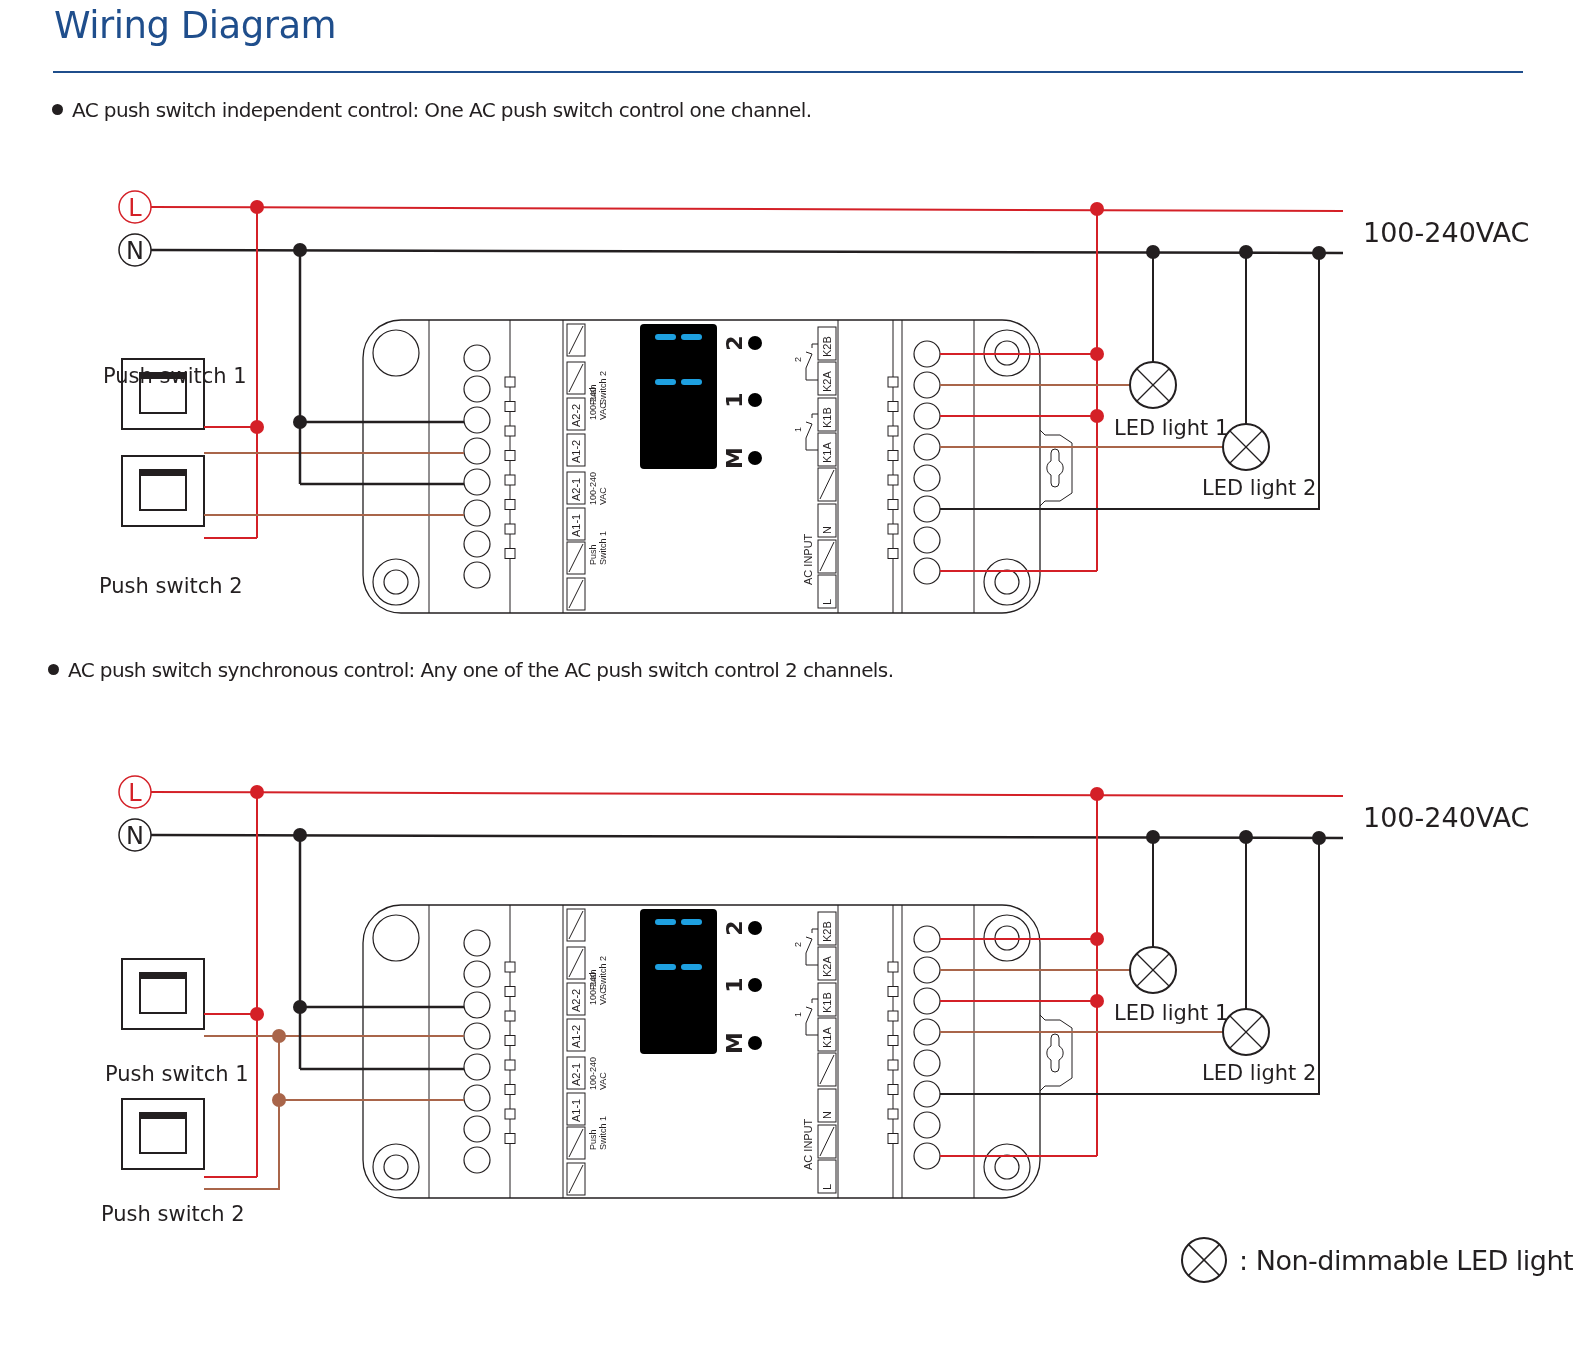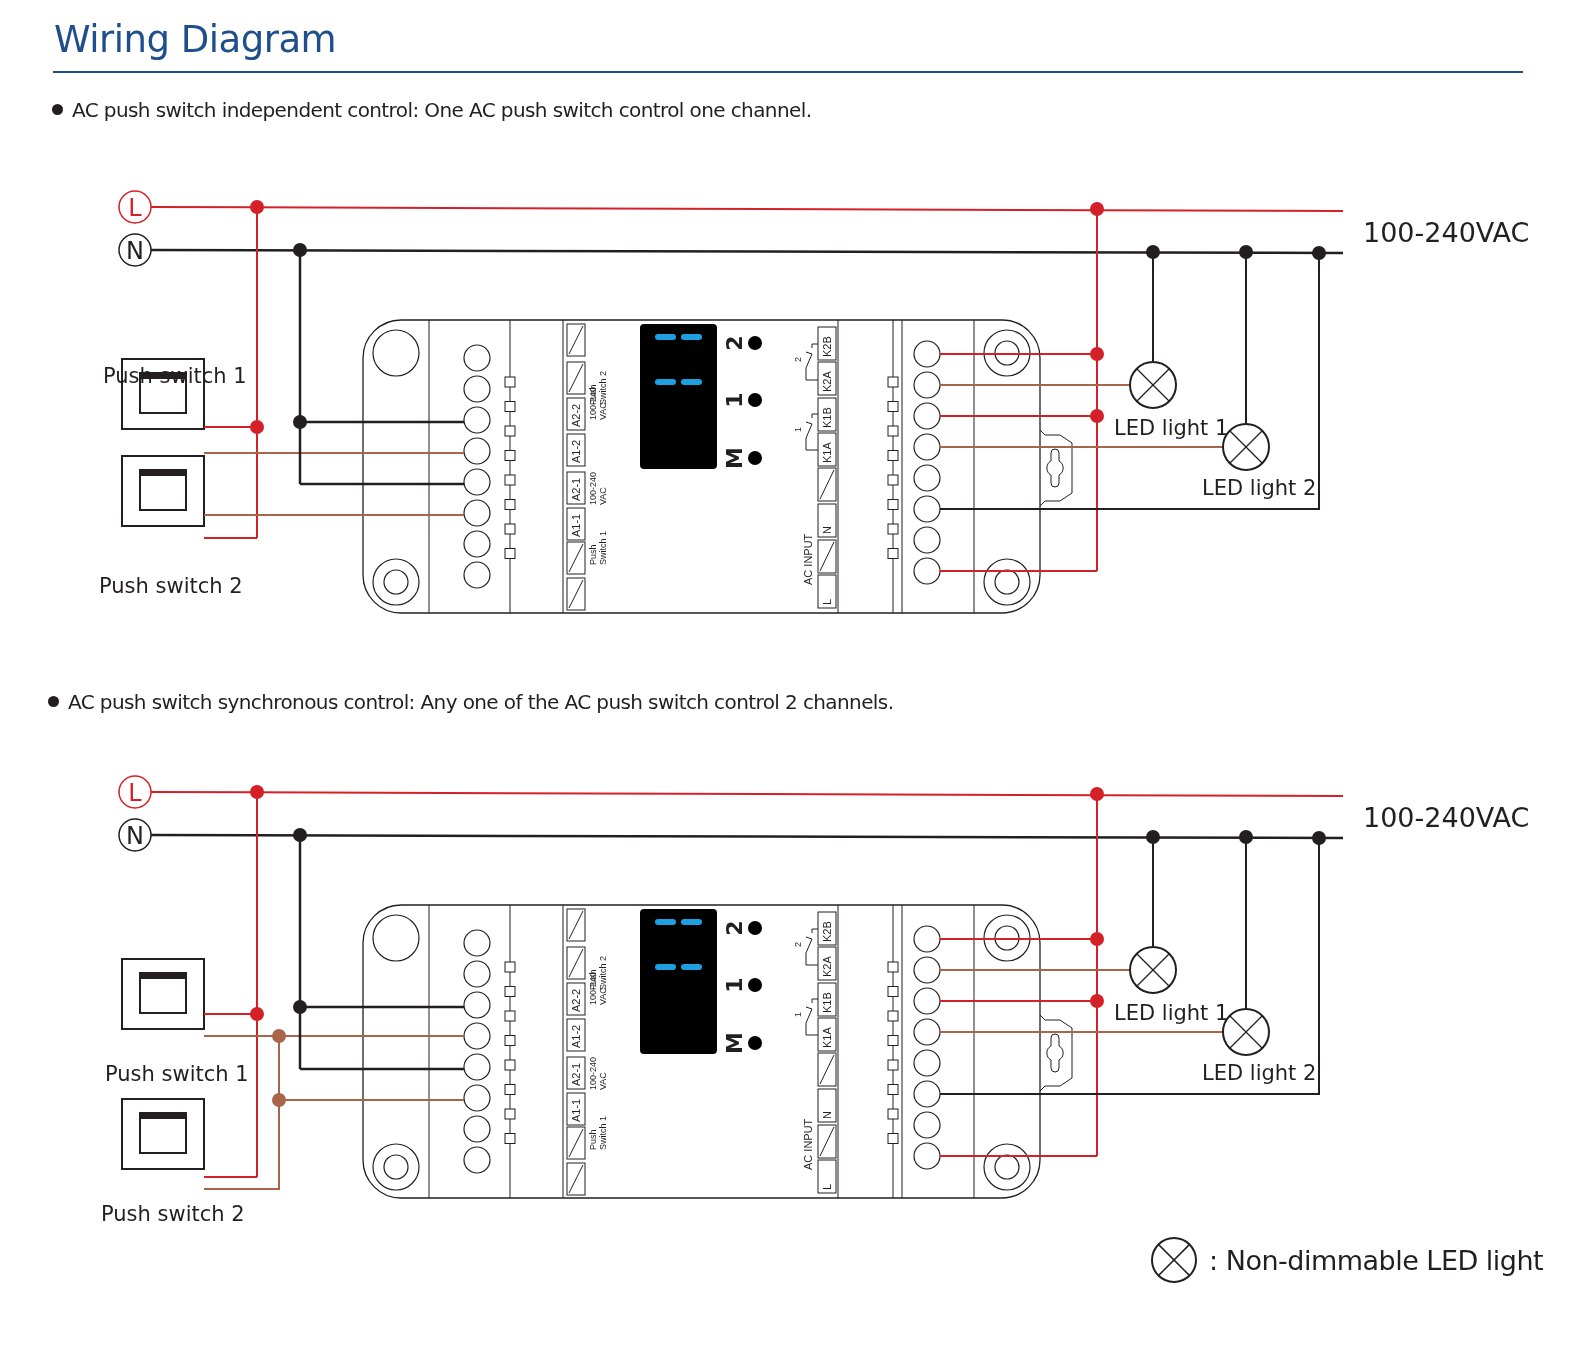--- a/index.html
+++ b/index.html
@@ -1,29 +1,29 @@
 <!DOCTYPE html>
 <html><head>
 <meta charset="utf-8">
 <style>
   html, body { margin: 0; padding: 0; background: #ffffff; }
   body { width: 1590px; height: 1350px; position: relative; overflow: hidden;
          font-family: "DejaVu Sans", sans-serif; color: #231f20; }
-  .title { position: absolute; left: 54px; top: 18px; font-size: 37px; color: #1f4e8c;
+  .title { position: absolute; left: 54px; top: 4px; font-size: 37px; color: #1f4e8c;
            font-family: "DejaVu Sans", sans-serif; letter-spacing: -0.5px; }
   .rule { position: absolute; left: 53px; top: 71px; width: 1470px; height: 2px; background: #1f4e8c; }
   .bullet { position: absolute; font-size: 20px; letter-spacing: -0.6px; color: #231f20; }
   .bullet .dot { display: inline-block; width: 11px; height: 11px; border-radius: 50%; background: #231f20;
                  margin-right: 9px; vertical-align: middle; position: relative; top: -2px; }
   #b1 { left: 52px; top: 98px; }
-  #b2 { left: 48px; top: 690px; }
+  #b2 { left: 48px; top: 658px; }
   svg.diag { position: absolute; left: 0; width: 1590px; }
   #d1 { top: 170px; }
   #d2 { top: 755px; }
-  .legend { position: absolute; left: 1149px; top: 1236px; height: 48px; display: flex; align-items: center; }
+  .legend { position: absolute; left: 1179px; top: 1236px; height: 48px; display: flex; align-items: center; }
   .legend-text { font-size: 27px; margin-left: 10px; color: #231f20; letter-spacing: -0.5px; }
   svg text { font-family: "DejaVu Sans", sans-serif; }
   .lbl { font-size: 21px; fill: #231f20; }
   .vac { font-size: 27px; fill: #231f20; }
   .term { font-size: 11px; fill: #231f20; font-family: "Liberation Sans", sans-serif; }
   .small { font-size: 9px; fill: #231f20; font-family: "Liberation Sans", sans-serif; }
 </style>
 </head>
 <body>
 

